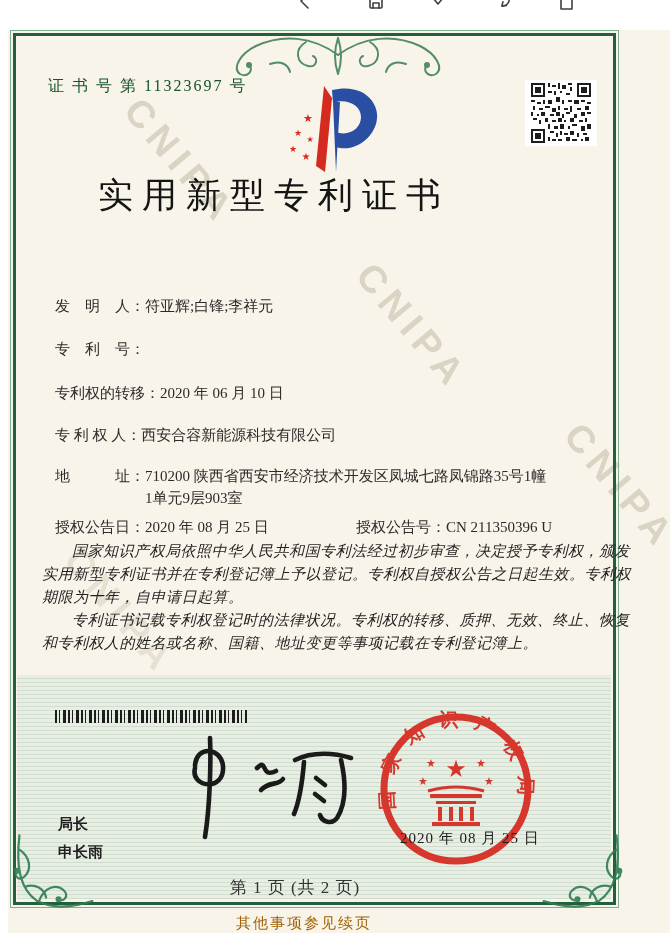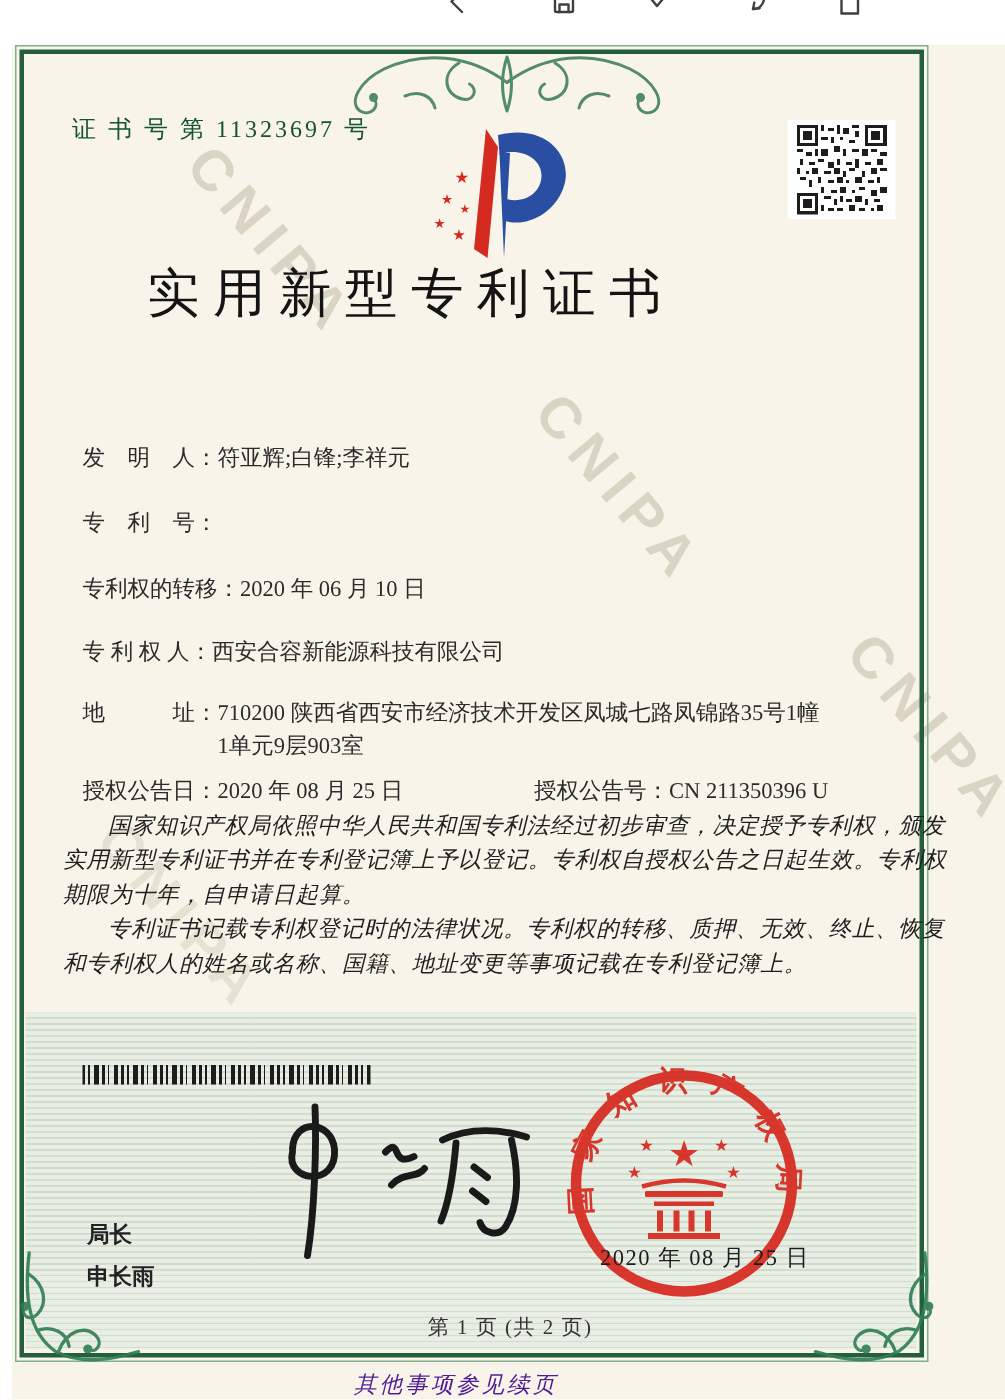--- a/index.html
+++ b/index.html
@@ -31,22 +31,22 @@
   .paras{position:absolute;left:34px;top:510px;width:592px;z-index:3;}
   .paras p{margin:0;text-indent:2em;font-size:15px;line-height:23px;color:#1f1f1f;
            font-style:italic;letter-spacing:.5px;}
   .barcode{position:absolute;left:47px;top:680px;width:192px;height:13px;z-index:3;
            background:repeating-linear-gradient(90deg,#1c1c1c 0 2px,rgba(0,0,0,0) 2px 4px,#1c1c1c 4px 5px,rgba(0,0,0,0) 5px 8px,#1c1c1c 8px 11px,rgba(0,0,0,0) 11px 13px);}
   .signer{position:absolute;left:50px;top:780px;z-index:3;font-family:"Liberation Sans",sans-serif;
           font-weight:bold;font-size:15px;color:#222;line-height:28px;}
   .sig{position:absolute;left:157px;top:700px;width:205px;height:115px;z-index:4;}
   .seal{position:absolute;left:368px;top:679px;width:160px;height:160px;z-index:4;opacity:.92;}
   .seal-date{position:absolute;left:392px;top:799px;width:150px;font-size:15px;color:#1c1c1c;z-index:5;letter-spacing:1px;}
-  .page-no{position:absolute;left:187px;top:846px;width:200px;text-align:right;font-size:14px;color:#333;z-index:3;letter-spacing:1px;}
-  .cont-note{position:absolute;left:228px;top:884px;font-size:15px;font-style:italic;color:#4c1d95;z-index:3;letter-spacing:2px;}
+  .page-no{position:absolute;left:187px;top:846px;width:200px;text-align:center;font-size:17px;color:#333;z-index:3;letter-spacing:1px;}
+  .cont-note{position:absolute;left:228px;top:884px;font-size:15px;color:#a16207;z-index:3;letter-spacing:2px;}
   .orn{position:absolute;z-index:3;}
 </style>
 </head>
 <body>
 
 <div class="stage">
 
   <div class="toolbar">
     <svg class="tbi" style="left:296px" viewBox="0 0 20 20">
         <path d="M12,3 L5,10 L12,17"></path>

